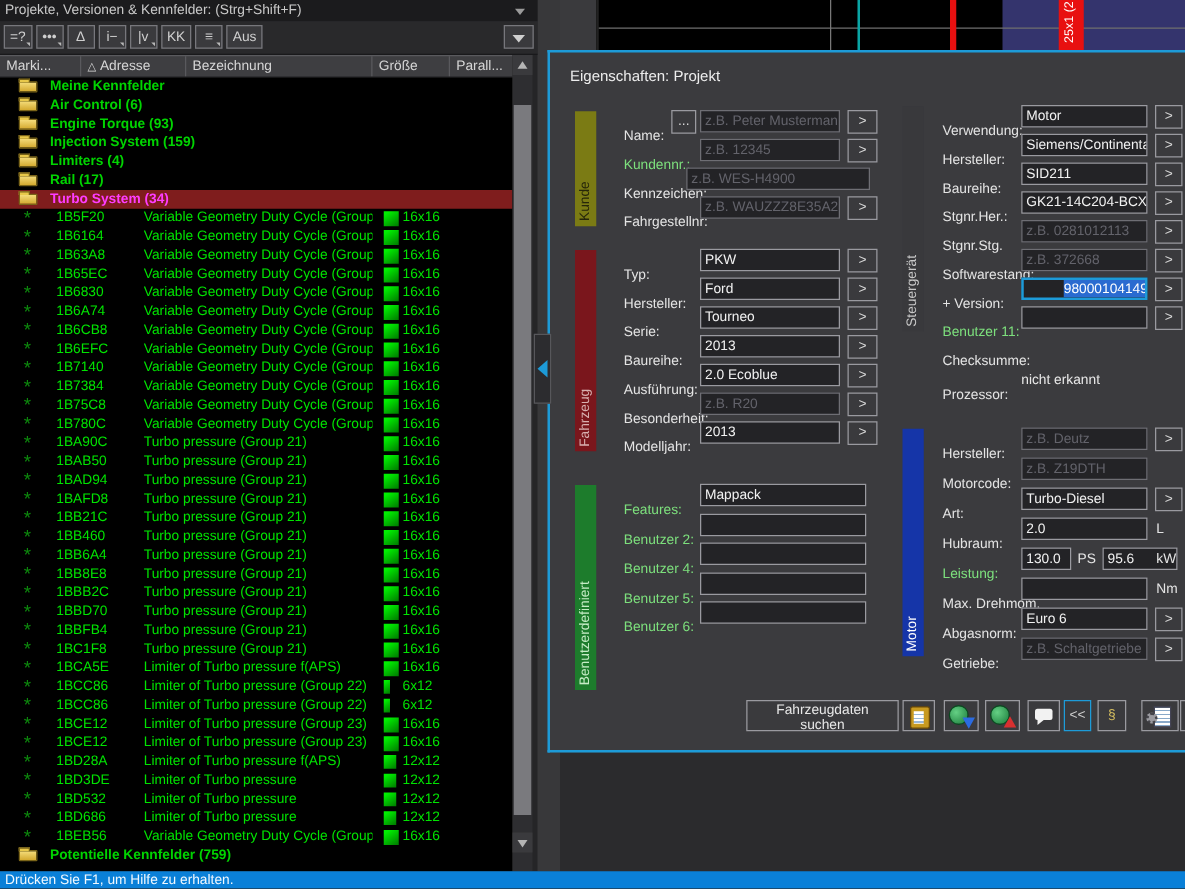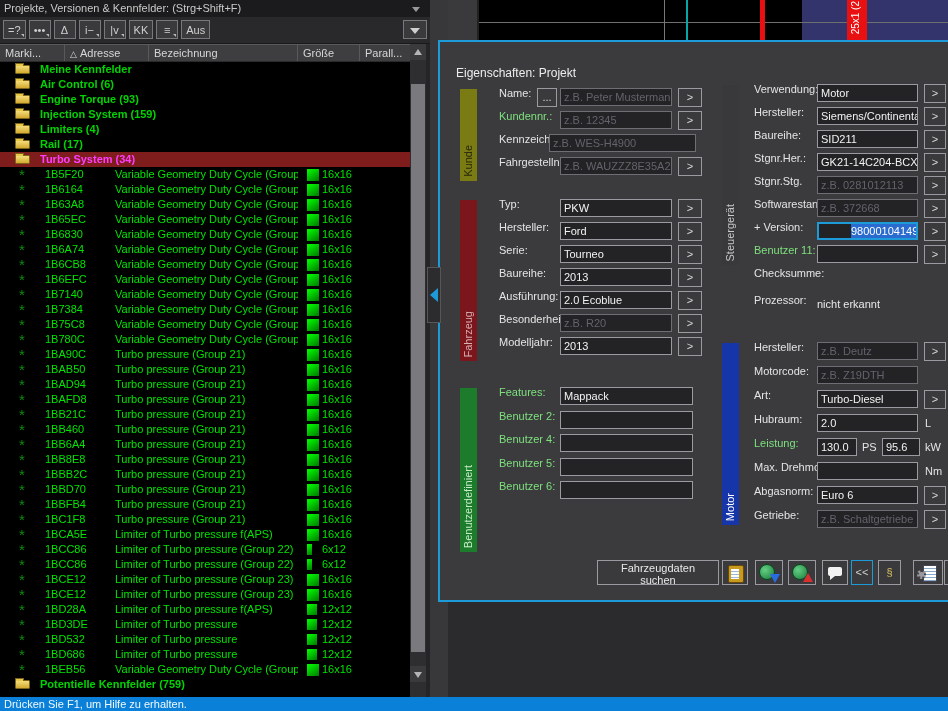--- a/index.html
+++ b/index.html
@@ -74,50 +74,50 @@
   #ts-chart .vline{position:absolute;left:185px;top:0;bottom:0;width:1px;background:#787878;}
   #ts-chart .teal{position:absolute;left:207px;top:0;bottom:0;width:2px;background:#0aa5a5;}
   #ts-chart .redbar{position:absolute;left:281px;top:0;bottom:0;width:5px;background:#e81010;}
   #ts-chart .redlabel{position:absolute;left:368px;top:0;bottom:0;width:20px;background:#e81010;}
   #ts-chart .redlabel span{position:absolute;left:3px;top:1px;color:#fff;font-size:10px;
        writing-mode:vertical-rl;transform:rotate(180deg);white-space:nowrap;}
 
   
   #dialog{position:absolute;left:438px;top:40px;width:510px;height:562px;background:#3b3b3e;
        border:2px solid #1d9bd8;border-right:none;box-sizing:border-box;z-index:20;overflow:hidden;}
-  .dlg-title{position:absolute;left:16px;top:12px;color:#ededed;font-size:12px;margin-top:12px;}
+  .dlg-title{position:absolute;left:16px;top:12px;color:#ededed;font-size:12px;}
 
   .group{position:absolute;}
   #g-kunde{left:20px;top:45px;width:250px;}
   #g-fahrzeug{left:20px;top:156px;width:250px;}
   #g-benutzer{left:20px;top:344px;width:250px;}
   #g-steuer{left:282px;top:41px;width:226px;}
   #g-motor{left:282px;top:299px;width:226px;}
   .gbar{position:absolute;left:0;top:2px;width:17px;}
   #g-kunde .gbar{height:92px;} #g-fahrzeug .gbar{height:161px;} #g-benutzer .gbar{height:164px;}
   #g-steuer .gbar{height:180px;} #g-motor .gbar{height:182px;}
   .gbar span{position:absolute;left:2px;bottom:4px;font-size:11px;white-space:nowrap;
        writing-mode:vertical-rl;transform:rotate(180deg);}
 
   .frow{position:relative;height:23px;}
   #g-motor .frow{height:24px;} #g-benutzer .frow{height:23.5px;}
-  .lbl{position:absolute;top:0;font-size:11px;color:#e4e4e4;white-space:nowrap;padding-left:12px;}
+  .lbl{position:absolute;top:16px;font-size:11px;color:#e4e4e4;white-space:nowrap;padding-left:12px;}
   .lbl.green{color:#7de07d;}
   .colL .lbl{left:27px;} .colR .lbl{left:20px;}
   .inp{position:absolute;top:1px;height:18px;background:#232326;border:1px solid #9a9aa0;
        box-sizing:border-box;color:#f2f2f2;font-size:11px;line-height:16px;padding:0 3px;
        overflow:hidden;white-space:nowrap;}
   .colL .inp{left:100px;width:112px;}
   .colL .inp.wideK{left:89px;width:147px;}
   .colL .inp.wideB{left:100px;width:133px;}
   .colR .inp{left:95px;width:101px;}
   .inp.ph{color:#63636b;border-color:#6e6e74;}
   .inp.focus{border:2px solid #1d9bd8;line-height:14px;padding-left:32px;}
   .inp.focus .seltext{background:#2a6bd0;color:#fff;padding:1px 0;}
-  .colR .inp.n1{width:40px;} .colR .inp.n2{left:160px;width:38px;}
+  .colR .inp.n1{width:40px;} .colR .inp.n2{left:160px;width:60px;}
   .unit{position:absolute;top:4px;font-size:11px;color:#e4e4e4;}
   .colR .unit{left:203px;} .colR .unit.u1{left:140px;}
   .btn-dots,.btn-arrow{position:absolute;top:1px;height:19px;background:#3a3a3d;border:1px solid #9a9aa0;
        box-sizing:border-box;color:#d8d8d8;font-size:11px;line-height:16px;text-align:center;}
   .colL .btn-dots{left:77px;width:20px;}
   .colL .btn-arrow{left:218px;width:24px;}
   .colR .btn-arrow{left:202px;width:22px;}
   .plainval{position:absolute;left:95px;top:4px;font-size:11px;color:#e8e8e8;}
 
   

